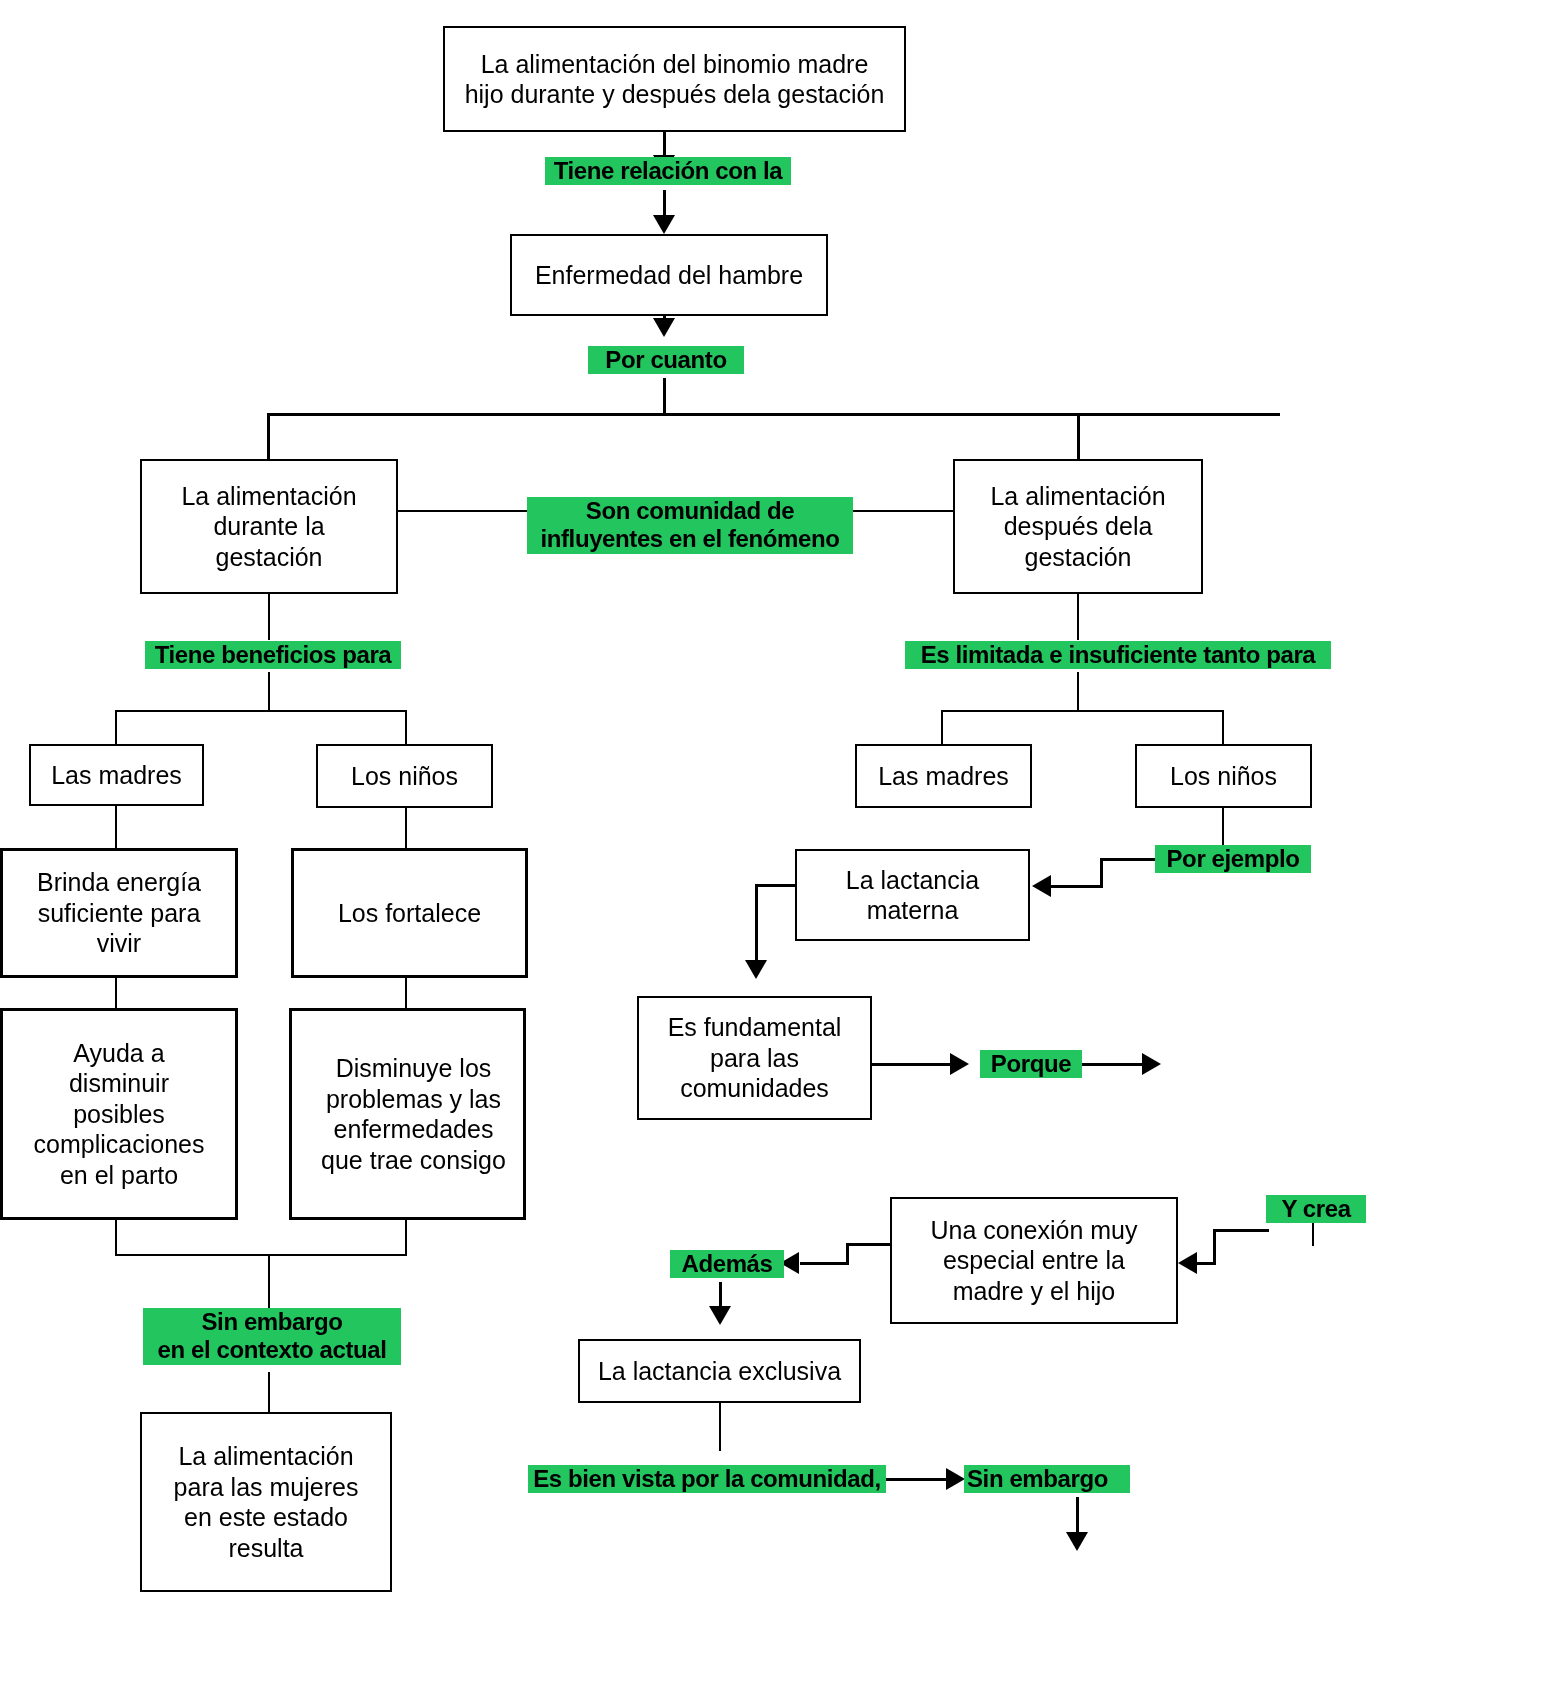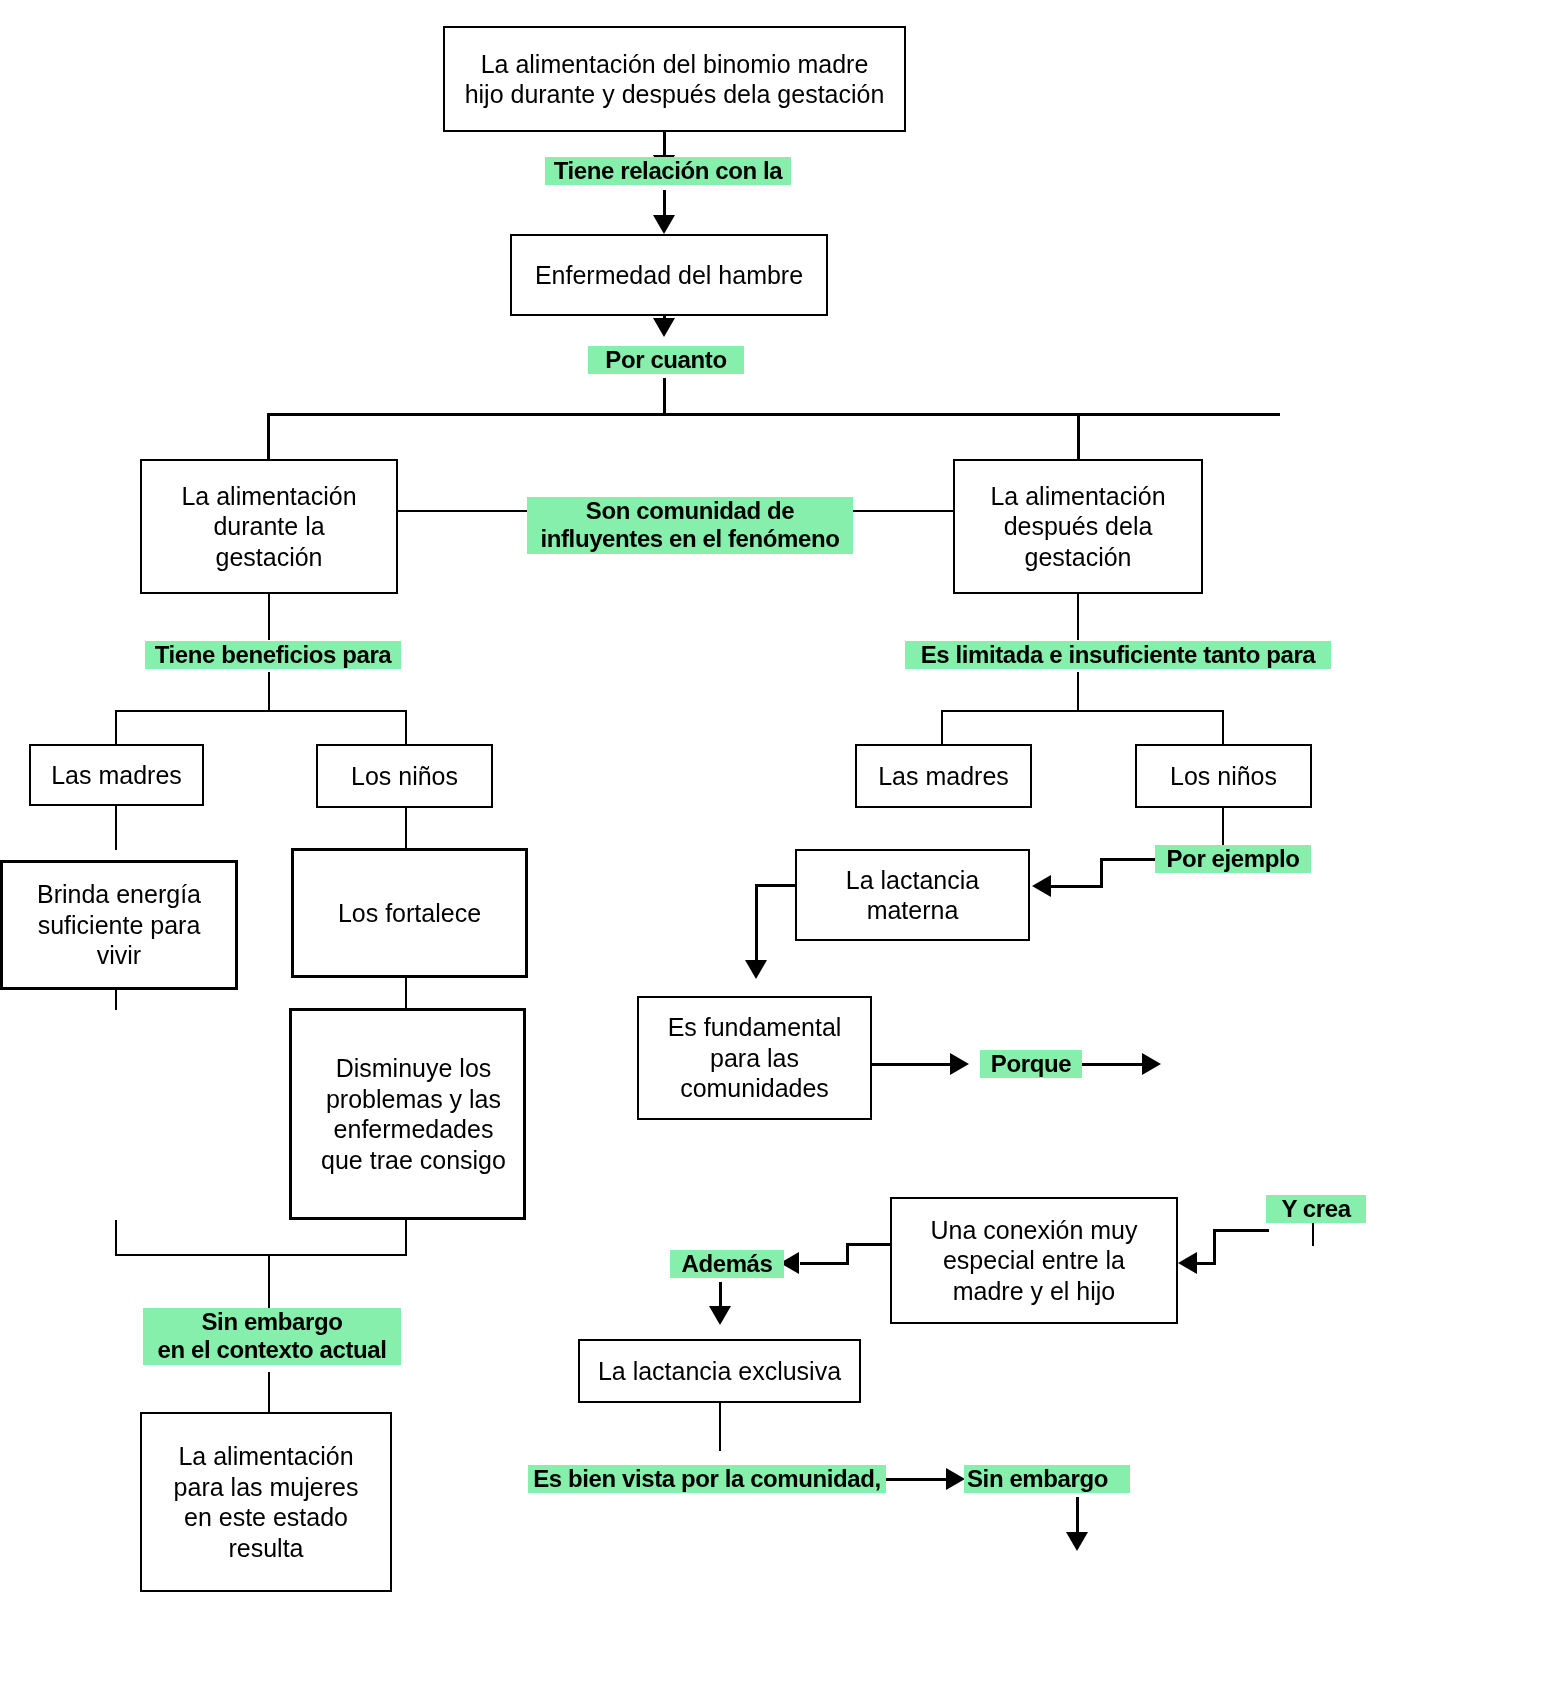--- a/index.html
+++ b/index.html
@@ -40,21 +40,21 @@
   .node.thick { border-width: 3px; }
 
   
   .conlabel {
     position: absolute;
     font-family: "Liberation Sans", sans-serif;
     font-weight: 700;
     font-size: 24px;
     line-height: 1.18;
     text-align: center;
-    background: #86efac;
+    background: #22c55e;
     white-space: pre-line;
     letter-spacing: -0.4px;
     z-index: 8;
     padding: 0 3px;
   }
 
   
   .ln {
     position: absolute;
     background: #000000;
@@ -131,28 +131,33 @@
   <div class="ln thin h" style="left:115px; top:710px; width:292px;"></div>
   <div class="ln thin v" style="left:115px; top:710px; height:36px;"></div>
   <div class="ln thin v" style="left:405px; top:710px; height:36px;"></div>
 
   <div class="node" style="left:29px; top:744px; width:175px; height:62px;">Las madres</div>
   <div class="node" style="left:316px; top:744px; width:177px; height:64px;">Los niños</div>
 
   <div class="ln thin v" style="left:115px; top:806px; height:44px;"></div>
   <div class="ln thin v" style="left:405px; top:808px; height:42px;"></div>
 
-  <div class="node thick" style="left:0px; top:848px; width:238px; height:130px;margin-top:12px;">Brinda energía
+  <div class="node thick" style="left:0px; top:848px; width:238px; height:130px;">Brinda energía
 suficiente para
 vivir</div>
   <div class="node thick" style="left:291px; top:848px; width:237px; height:130px;">Los fortalece</div>
 
   <div class="ln thin v" style="left:115px; top:978px; height:32px;"></div>
   <div class="ln thin v" style="left:405px; top:978px; height:32px;"></div>
 
+  <div class="node thick" style="left:0px; top:1008px; width:238px; height:212px;">Ayuda a
+disminuir
+posibles
+complicaciones
+en el parto</div>
   <div class="node thick" style="left:289px; top:1008px; width:237px; height:212px;padding-left:20px;">Disminuye los
 problemas y las
 enfermedades
 que trae consigo</div>
 
   <div class="ln thin v" style="left:115px; top:1220px; height:36px;"></div>
   <div class="ln thin v" style="left:405px; top:1220px; height:36px;"></div>
   <div class="ln thin h" style="left:115px; top:1254px; width:292px;"></div>
   <div class="ln thin v" style="left:268px; top:1254px; height:56px;"></div>
 

